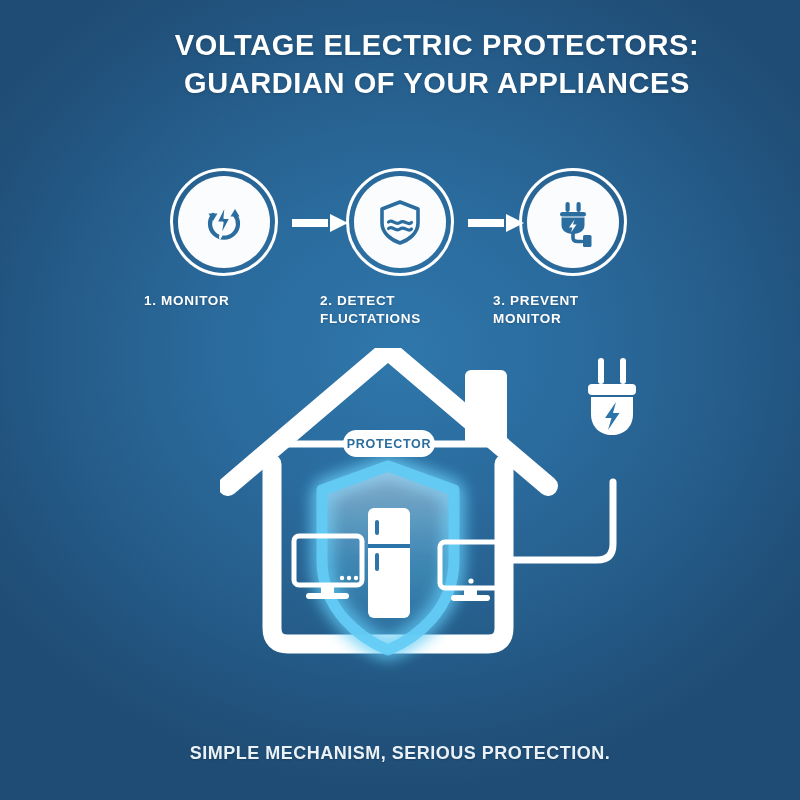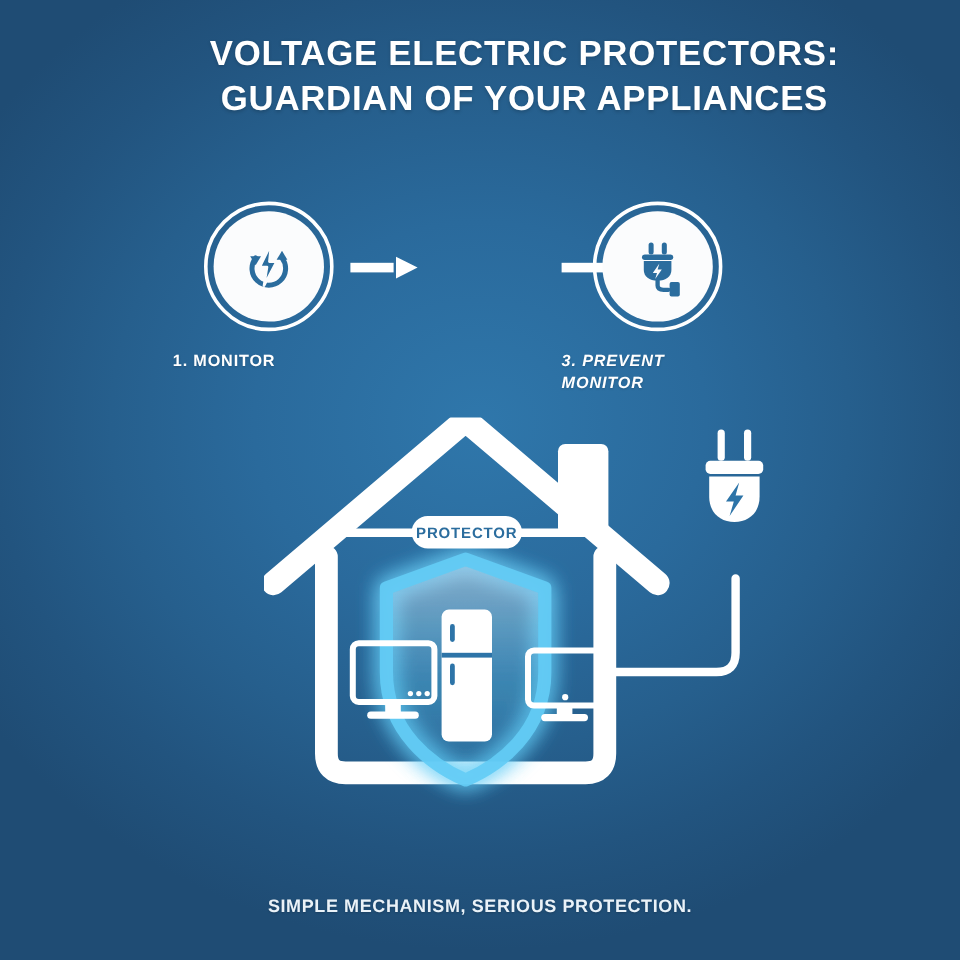--- a/index.html
+++ b/index.html
@@ -41,21 +41,21 @@
     width: 800px;
     height: 175px;
   }
   .step {
     position: absolute;
     width: 160px;
     text-align: left;
   }
   .step-1 { left: 144px; }
   .step-2 { left: 320px; }
-  .step-3 { left: 468px; font-style: italic; }
+  .step-3 { left: 493px; }
 
   .step-circle {
     position: relative;
     width: 108px;
     height: 108px;
     margin: 0 auto;
   }
   .step-circle .ring {
     position: absolute;
     inset: 0;
@@ -123,21 +123,21 @@
   #house-scene svg { display: block; }
 
   
   #footer-tagline {
     position: absolute;
     bottom: 36px;
     left: 0;
     width: 800px;
     text-align: center;
     color: #eaf2f8;
-    font-size: 15px;
+    font-size: 18px;
     font-weight: bold;
     letter-spacing: 0.5px;
     text-shadow: 0 1px 2px rgba(0,0,0,0.2);
   }
 </style>
 </head>
 <body>
 
 <div id="canvas">
 
@@ -169,20 +169,38 @@
       <div class="step-label">
         <span>1. MONITOR</span>
       </div>
     </div>
 
     <div class="arrow arrow-1">
       <div class="shaft"></div>
       <div class="head"></div>
     </div>
 
+    <div class="step step-2">
+      <div class="step-circle">
+        <div class="ring"></div>
+        <div class="disc">
+          <span>
+            <svg width="54" height="54" viewBox="0 0 54 54">
+              <path d="M 27 7 L 45 14 L 45 28 C 45 38 36 45 27 48 C 18 45 9 38 9 28 L 9 14 Z" fill="none" stroke="#2b6d9e" stroke-width="3.6" stroke-linejoin="round"></path>
+              <path d="M 15.5 27 C 19 23 22.5 31 27 27.5 C 31.5 24 35 31.5 38.5 27.5" fill="none" stroke="#2b6d9e" stroke-width="3.2" stroke-linecap="round"></path>
+              <path d="M 15.5 33.5 C 19 29.5 22.5 37.5 27 34 C 31.5 30.5 35 38 38.5 34" fill="none" stroke="#2b6d9e" stroke-width="3.2" stroke-linecap="round"></path>
+            </svg>
+          </span>
+        </div>
+      </div>
+      <div class="step-label">
+        <span>2. DETECT</span>
+        <span class="l2">FLUCTATIONS</span>
+      </div>
+    </div>
 
     <div class="arrow arrow-2">
       <div class="shaft"></div>
       <div class="head"></div>
     </div>
 
     <div class="step step-3">
       <div class="step-circle">
         <div class="ring"></div>
         <div class="disc">

